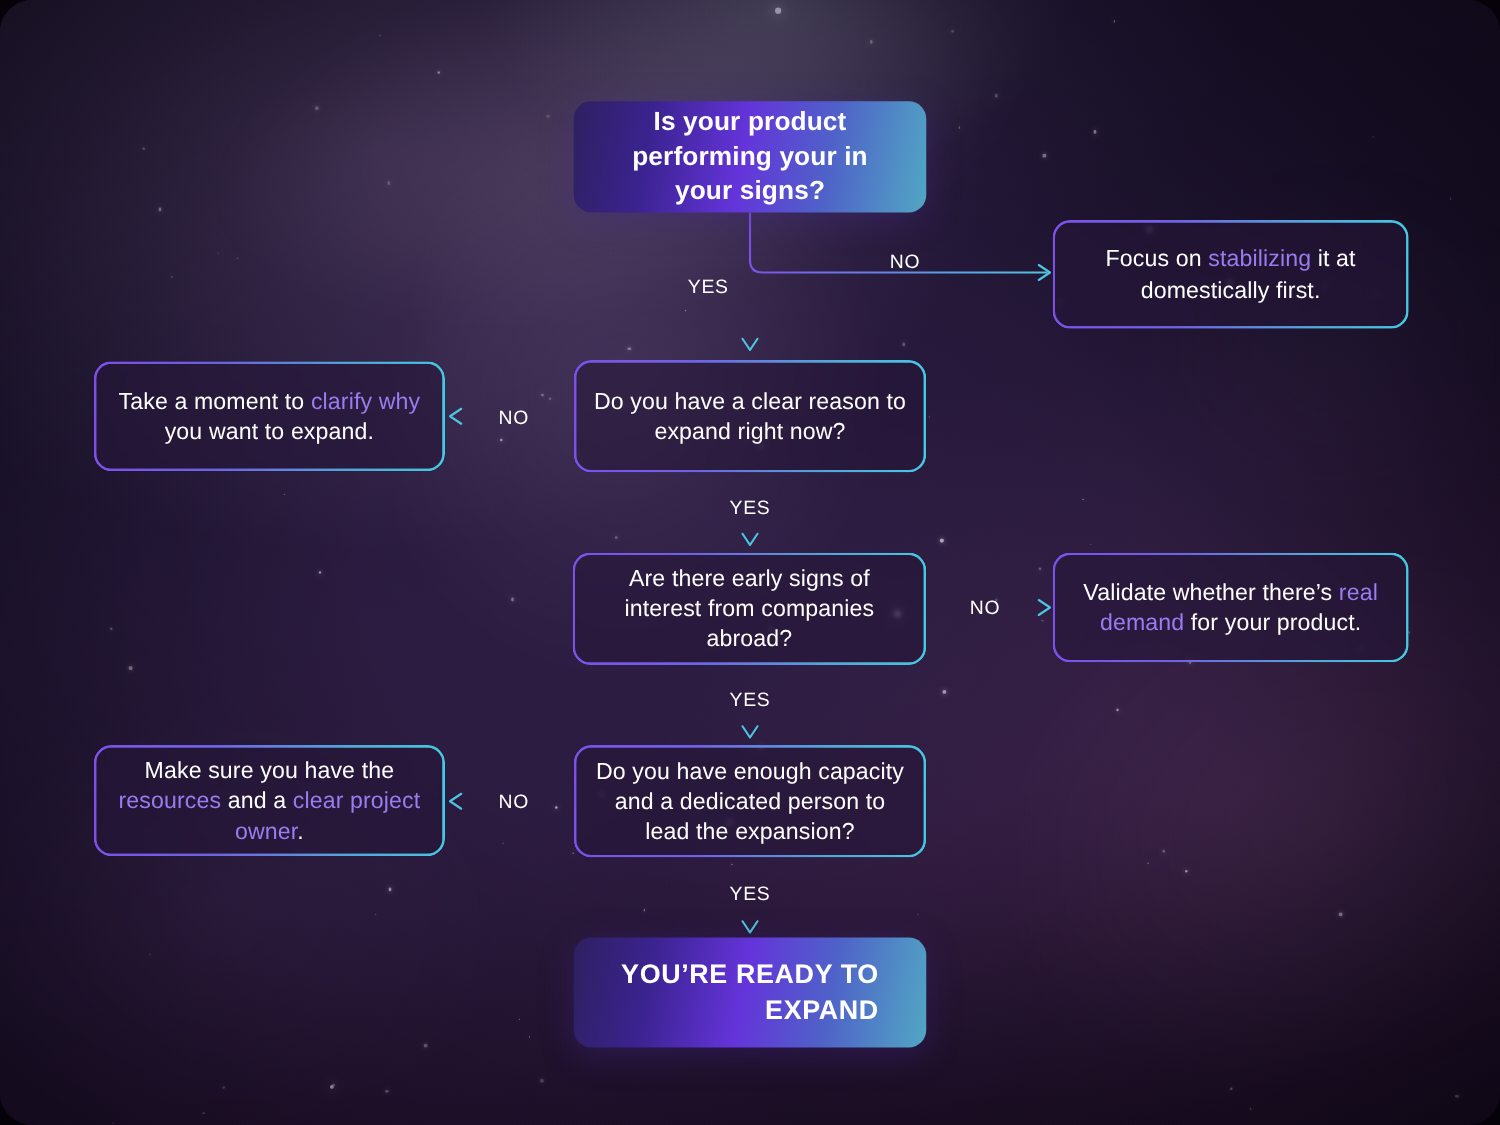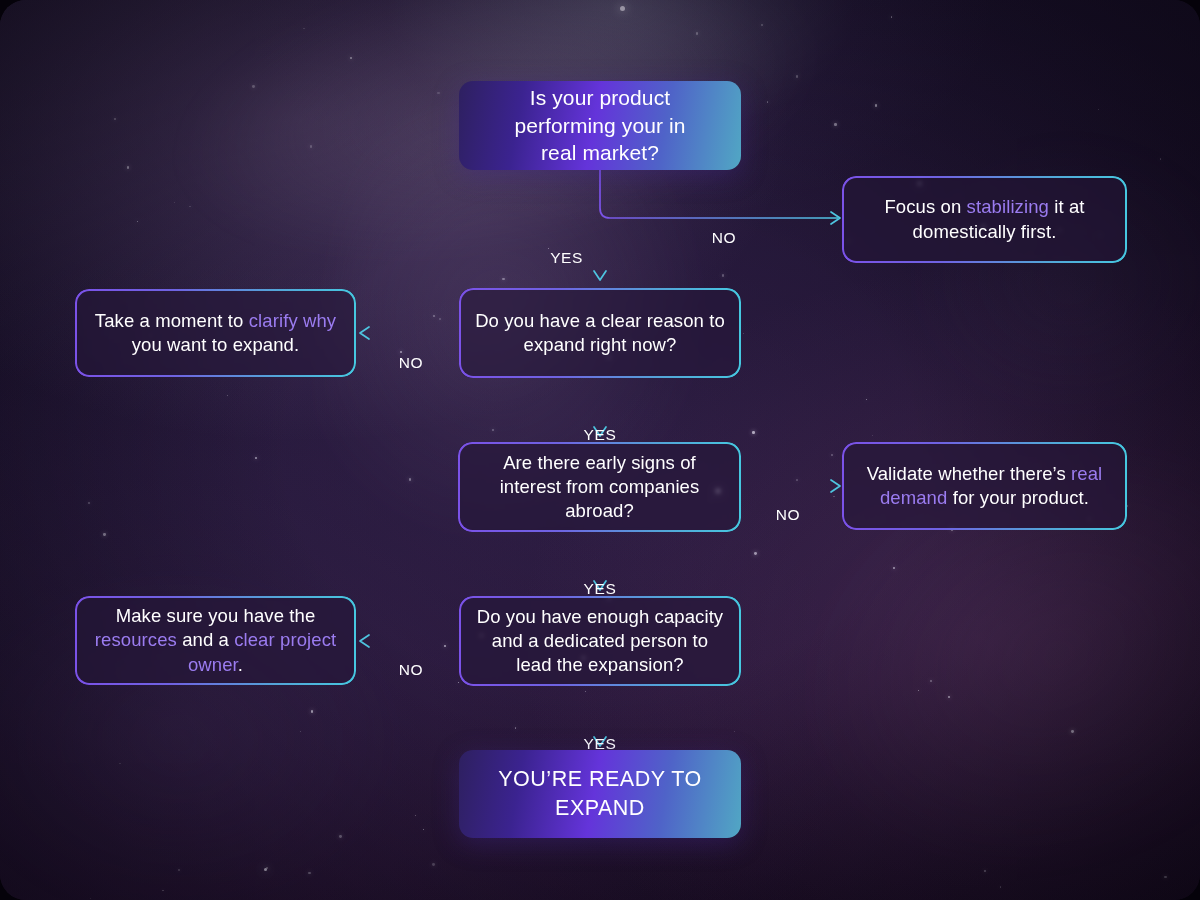--- a/index.html
+++ b/index.html
@@ -99,41 +99,40 @@
     -webkit-mask: linear-gradient(#000 0 0) content-box, linear-gradient(#000 0 0);
     -webkit-mask-composite: xor;
     mask: linear-gradient(#000 0 0) content-box, linear-gradient(#000 0 0);
     mask-composite: exclude;
     pointer-events: none;
   }
 
   
   .node.filled {
     background: linear-gradient(100deg, #2e2060 0%, #3b2390 22%, #6434da 48%, #4f63c8 72%, #51a7c4 100%);
-    font-weight: 400;
+    font-weight: 700;
     color: #fff;
     box-shadow: 0 6px 26px rgba(70,40,150,0.35);
   }
   .node.filled.start { font-size: 21px; line-height: 1.33; }
-  .node.filled.end   { font-size: 21.5px; line-height: 1.35; letter-spacing: 0.5px; }
+  .node.filled.end   { font-size: 21.5px; line-height: 1.35; letter-spacing: 0.5px; text-align: right; }
 
   .hl { color: #9b7cf0; }
 
   
   .conn { position: absolute; pointer-events: none; }
   .conn svg { display: block; overflow: visible; }
 
   .edge-label {
     position: absolute;
     color: #ffffff;
     font-size: 15.5px;
     font-weight: 400;
     letter-spacing: 0.6px;
     white-space: nowrap;
-    margin-top: 28px;
   }
 </style>
 </head>
 <body>
 
 <div id="canvas">
 
   <div class="wisp w1"></div>
   <div class="wisp w2"></div>
   <div class="wisp w3"></div>
@@ -306,21 +305,21 @@
   <div class="edge-label" style="left:600px; top:561px; transform:translate(-50%,-50%);">YES</div>
   <div class="edge-label" style="left:788px; top:487px; transform:translate(-50%,-50%);">NO</div>
 
   <div class="edge-label" style="left:600px; top:716px; transform:translate(-50%,-50%);">YES</div>
   <div class="edge-label" style="left:411px; top:642px; transform:translate(-50%,-50%);">NO</div>
 
   <div class="node filled start" style="left:459px; top:81px; width:282px; height:89px;">
     <span>
       <span>Is your product</span><br>
       <span>performing your in</span><br>
-      <span>real market?</span>
+      <span>your signs?</span>
     </span>
   </div>
 
   <div class="node outline" style="left:842px; top:176px; width:285px; height:87px;">
     <span class="rich"><span>Focus on </span><span class="hl">stabilizing</span><span> it at domestically first.</span></span>
   </div>
 
   <div class="node outline" style="left:459px; top:288px; width:282px; height:90px;">
     <span class="rich"><span>Do you have a clear reason to expand right now?</span></span>
   </div>

